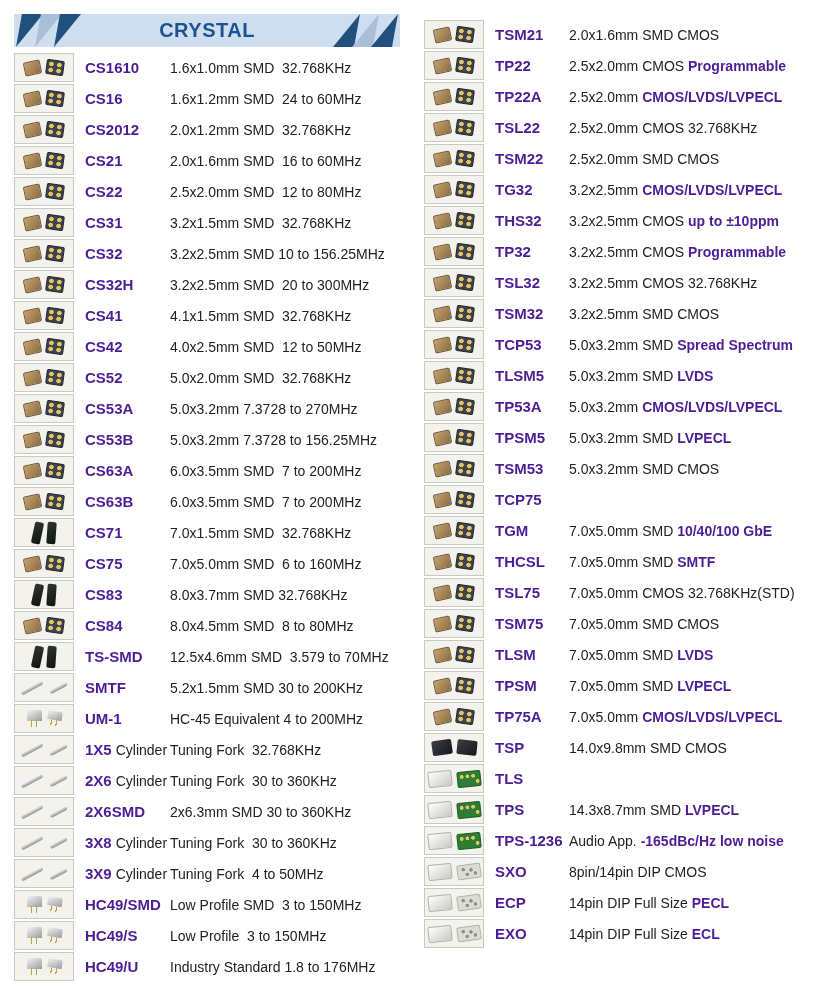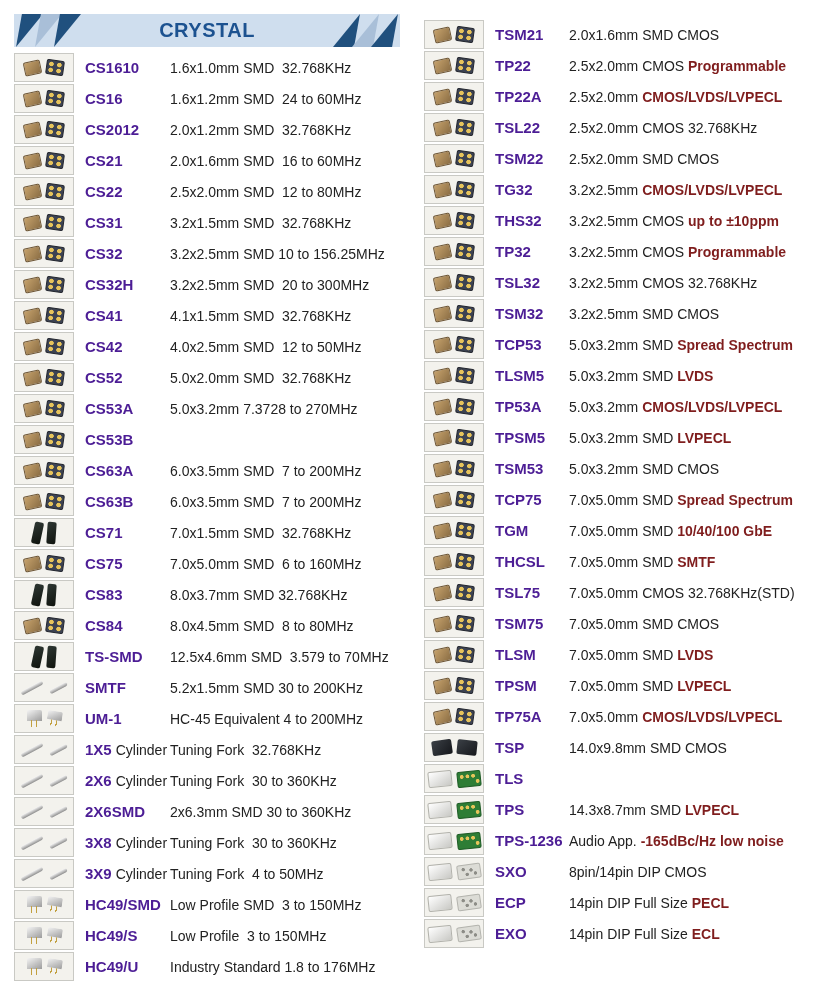--- a/index.html
+++ b/index.html
@@ -23,21 +23,21 @@
   .row{display:flex;align-items:center;height:31px;}
   .thumb{box-sizing:border-box;width:60px;height:29px;background:#f3f2ed;border:1px solid #c9c9c4;
     display:flex;align-items:center;justify-content:center;gap:5px;flex:0 0 60px;}
   .thumb i{display:block;font-style:normal;flex:0 0 auto;}
   .namebox{margin-left:11px;white-space:nowrap;overflow:visible;}
   .col-0 .namebox{width:85px;flex:0 0 85px;}
   .col-1 .namebox{width:74px;flex:0 0 74px;}
   .pname{font-size:15px;font-weight:bold;color:#4c1d95;}
   .psuffix{font-size:14px;color:#222;margin-left:4px;}
   .descbox{flex:1;white-space:pre;font-size:14px;color:#222;}
-  .desc-bold{font-weight:bold;color:#7f1d1d;}
+  .desc-bold{font-weight:bold;color:#4c1d95;}
   
   .t-smd .ca{width:15px;height:12px;background:linear-gradient(135deg,#c6a26c,#8a6d44);
     border:1px solid #6d5534;border-radius:2px;transform:rotate(-12deg);}
   .t-smd .cb{width:16px;height:13px;border-radius:2px;transform:rotate(8deg);border:1px solid #22252d;
     background-color:#3d4352;
     background-image:radial-gradient(circle at 25% 27%,#e7c45b 0 2px,rgba(0,0,0,0) 2.6px),
       radial-gradient(circle at 75% 27%,#e7c45b 0 2px,rgba(0,0,0,0) 2.6px),
       radial-gradient(circle at 25% 73%,#e7c45b 0 2px,rgba(0,0,0,0) 2.6px),
       radial-gradient(circle at 75% 73%,#e7c45b 0 2px,rgba(0,0,0,0) 2.6px);}
   .t-bar .ca,.t-bar .cb{width:9px;height:22px;background:linear-gradient(145deg,#2e3733,#10140e);
@@ -183,20 +183,21 @@
           </div>
           <div class="namebox"><span class="pname">CS53A</span></div>
           <div class="descbox"><span>5.0x3.2mm 7.3728 to 270MHz</span></div>
         </div>
         <div class="row">
           <div class="thumb t-smd">
             <i class="ca"></i>
             <i class="cb"></i>
           </div>
           <div class="namebox"><span class="pname">CS53B</span></div>
+          <div class="descbox"><span>5.0x3.2mm 7.3728 to 156.25MHz</span></div>
         </div>
         <div class="row">
           <div class="thumb t-smd">
             <i class="ca"></i>
             <i class="cb"></i>
           </div>
           <div class="namebox"><span class="pname">CS63A</span></div>
           <div class="descbox"><span>6.0x3.5mm SMD  7 to 200MHz</span></div>
         </div>
         <div class="row">
@@ -451,21 +452,20 @@
           </div>
           <div class="namebox"><span class="pname">TSM53</span></div>
           <div class="descbox"><span>5.0x3.2mm SMD CMOS</span></div>
         </div>
         <div class="row">
           <div class="thumb t-smd">
             <i class="ca"></i>
             <i class="cb"></i>
           </div>
           <div class="namebox"><span class="pname">TCP75</span></div>
-          <div class="descbox"><span>7.0x5.0mm SMD </span><span class="desc-bold">Spread Spectrum</span></div>
         </div>
         <div class="row">
           <div class="thumb t-smd">
             <i class="ca"></i>
             <i class="cb"></i>
           </div>
           <div class="namebox"><span class="pname">TGM</span></div>
           <div class="descbox"><span>7.0x5.0mm SMD </span><span class="desc-bold">10/40/100 GbE</span></div>
         </div>
         <div class="row">

